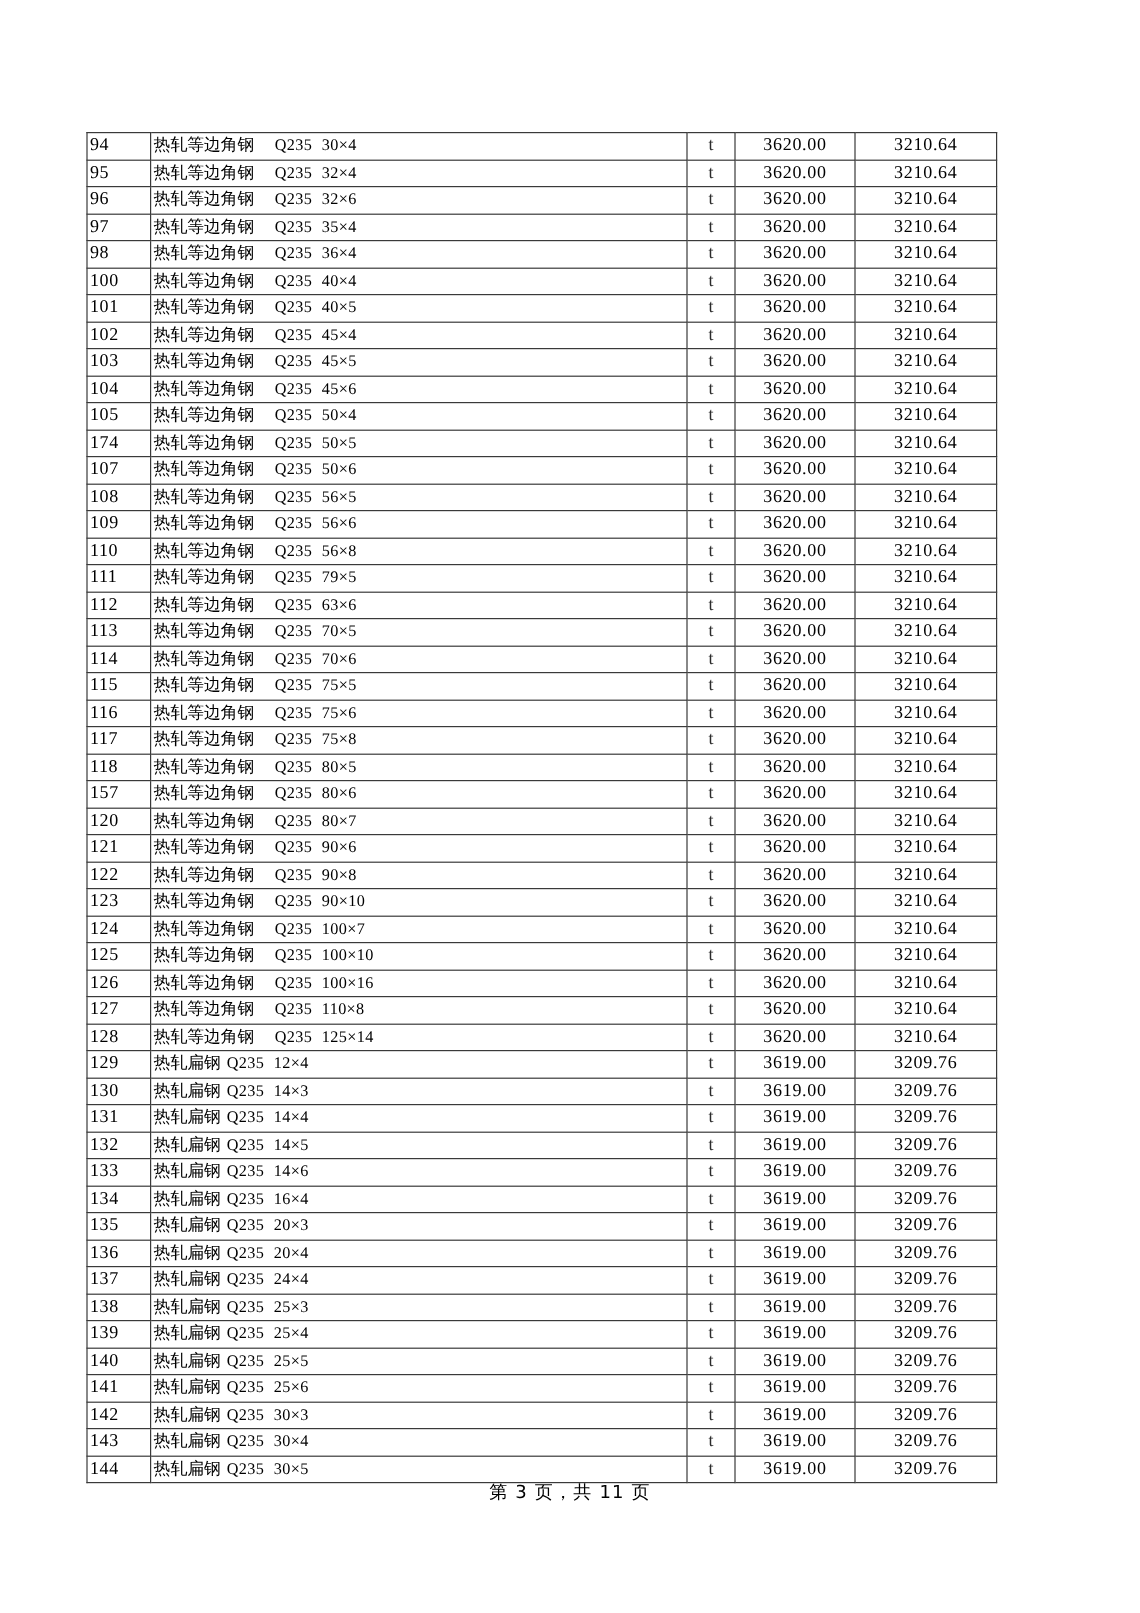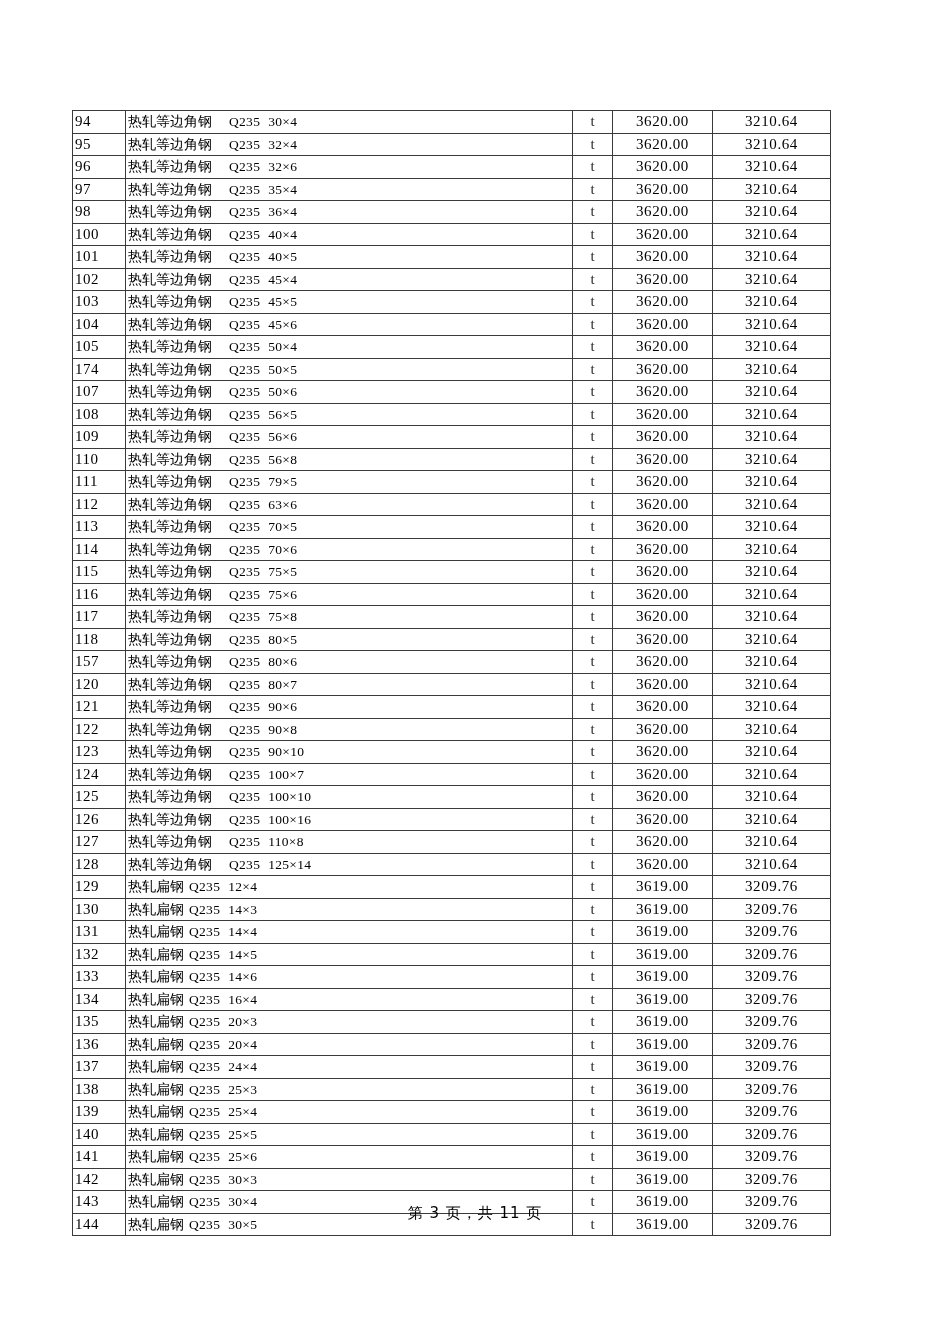--- a/index.html
+++ b/index.html
@@ -85,21 +85,21 @@
     text-align: center;
     font-family: "Liberation Serif", "DejaVu Serif", serif;
     font-size: 16px;
     letter-spacing: 0.6px;
   }
 
   
   .page-footer {
     position: absolute;
     left: 0;
-    top: 1204px;
+    top: 1234px;
     width: 950px;
     text-align: center;
     font-family: "DejaVu Sans", "Liberation Sans", sans-serif;
     font-size: 15px;
     letter-spacing: 1px;
     color: #000000;
   }
 </style>
 </head>
 <body>

